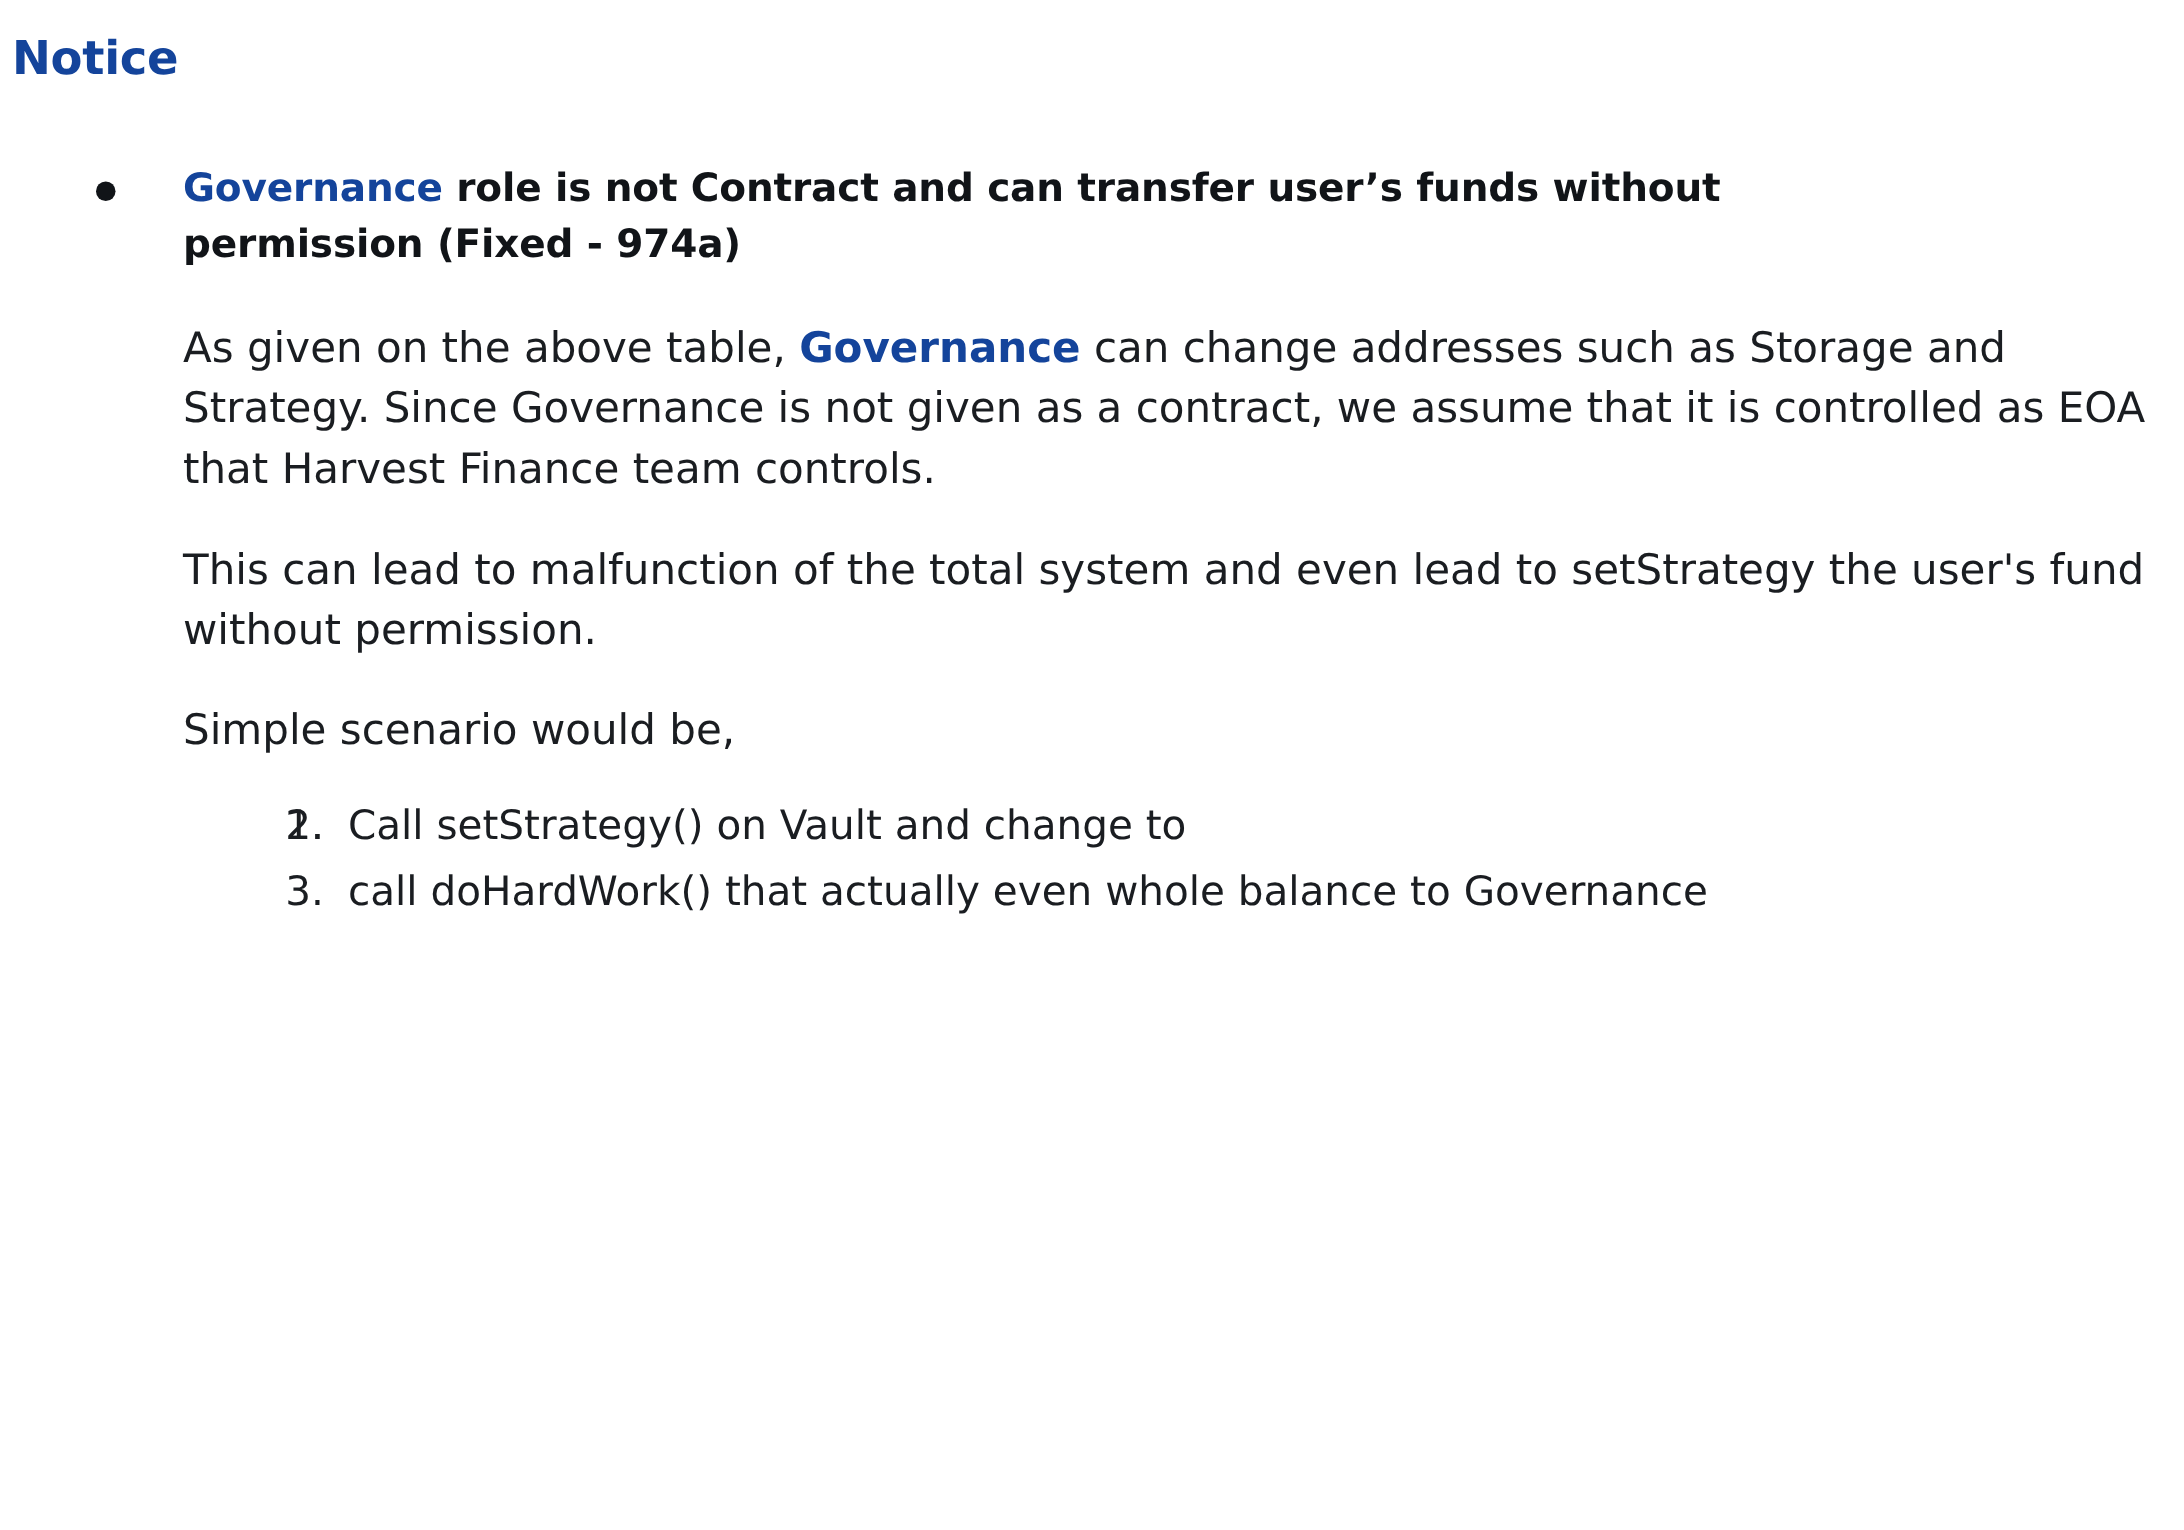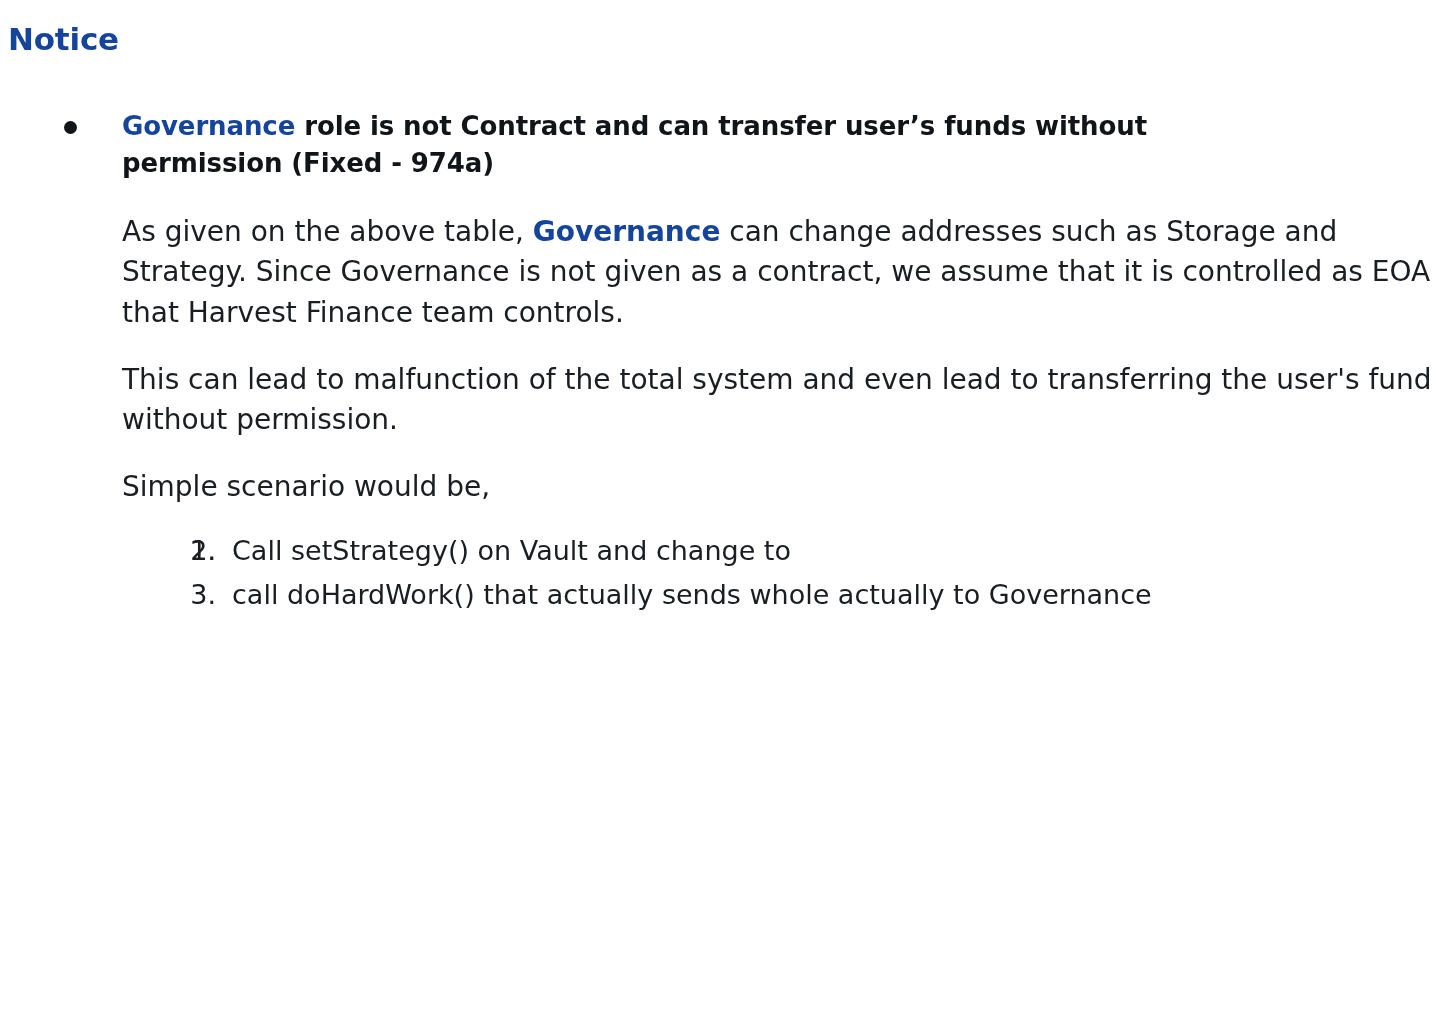--- a/index.html
+++ b/index.html
@@ -118,24 +118,24 @@
 
     <ul class="bullets">
       <li class="bullet-item">
         <span class="bullet-dot"></span>
         <div class="bullet-heading"><span class="hl">Governance</span><span> role is not Contract and can transfer user’s funds without permission (Fixed - 974a)</span></div>
       </li>
     </ul>
 
     <p class="body-text"><span>As given on the above table, </span><span class="hl">Governance</span><span> can change addresses such as Storage and Strategy. Since Governance is not given as a contract, we assume that it is controlled as EOA that Harvest Finance team controls.</span></p>
 
-    <p class="body-text"><span>This can lead to malfunction of the total system and even lead to transferring the user's fund without permission.</span></p>
+    <p class="body-text"><span>This can lead to malfunction of the total system and even lead to setStrategy the user's fund without permission.</span></p>
 
     <p class="body-text"><span>Simple scenario would be,</span></p>
 
     <ol class="steps">
       <li><span class="num">1.</span></li>
       <li><span class="num">2.</span><span>Call setStrategy() on Vault and change to</span></li>
-      <li><span class="num">3.</span><span>call doHardWork() that actually sends whole actually to Governance</span></li>
+      <li><span class="num">3.</span><span>call doHardWork() that actually even whole balance to Governance</span></li>
     </ol>
 
   </div>
 </div>
 
 </body></html>

